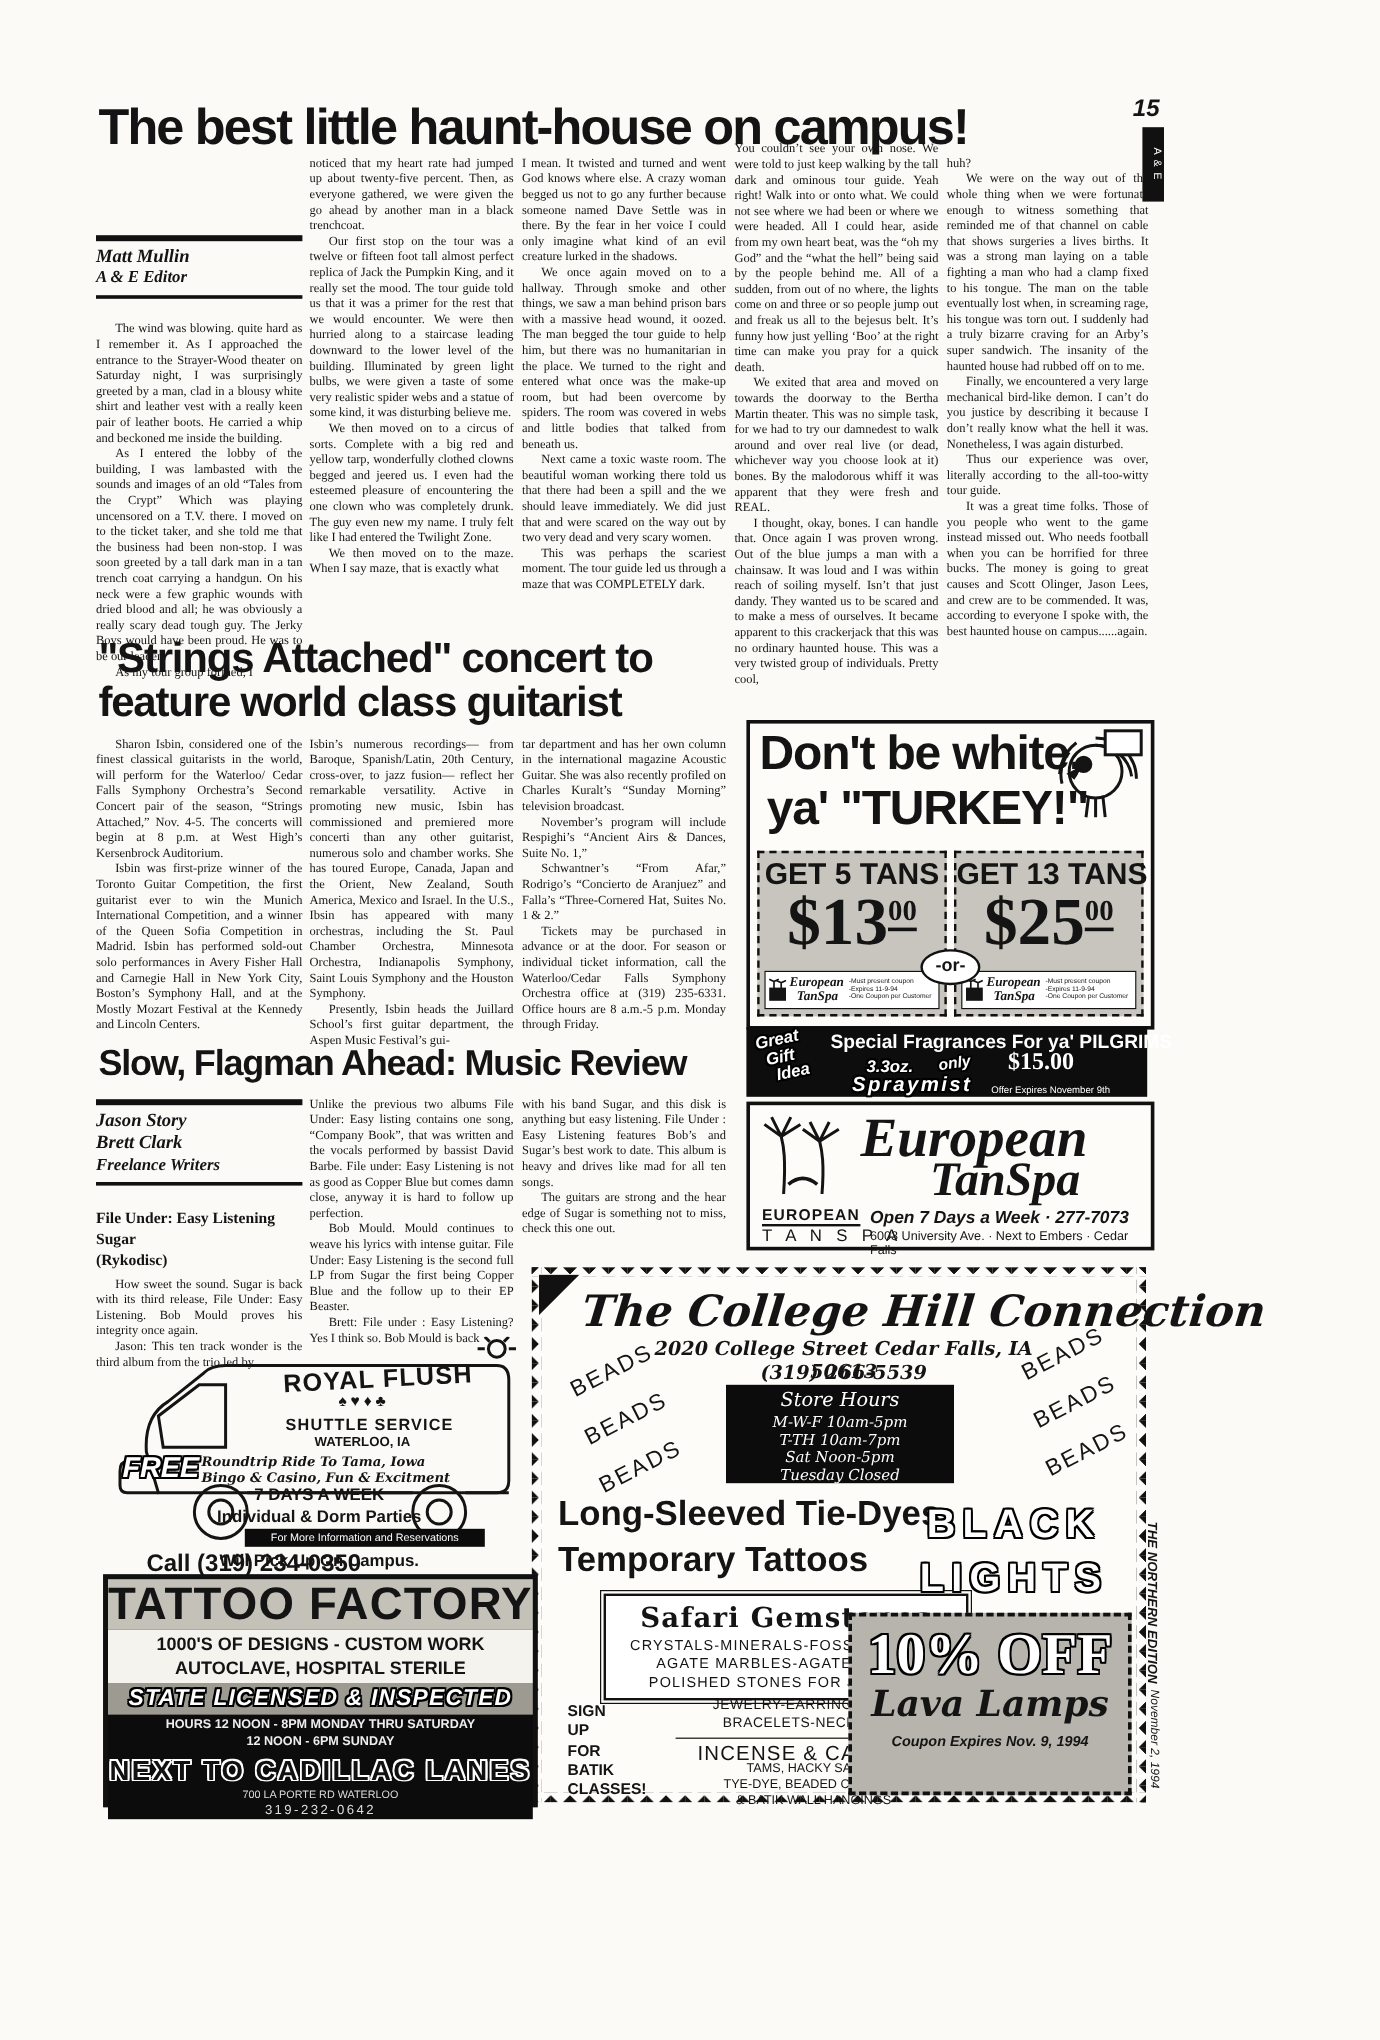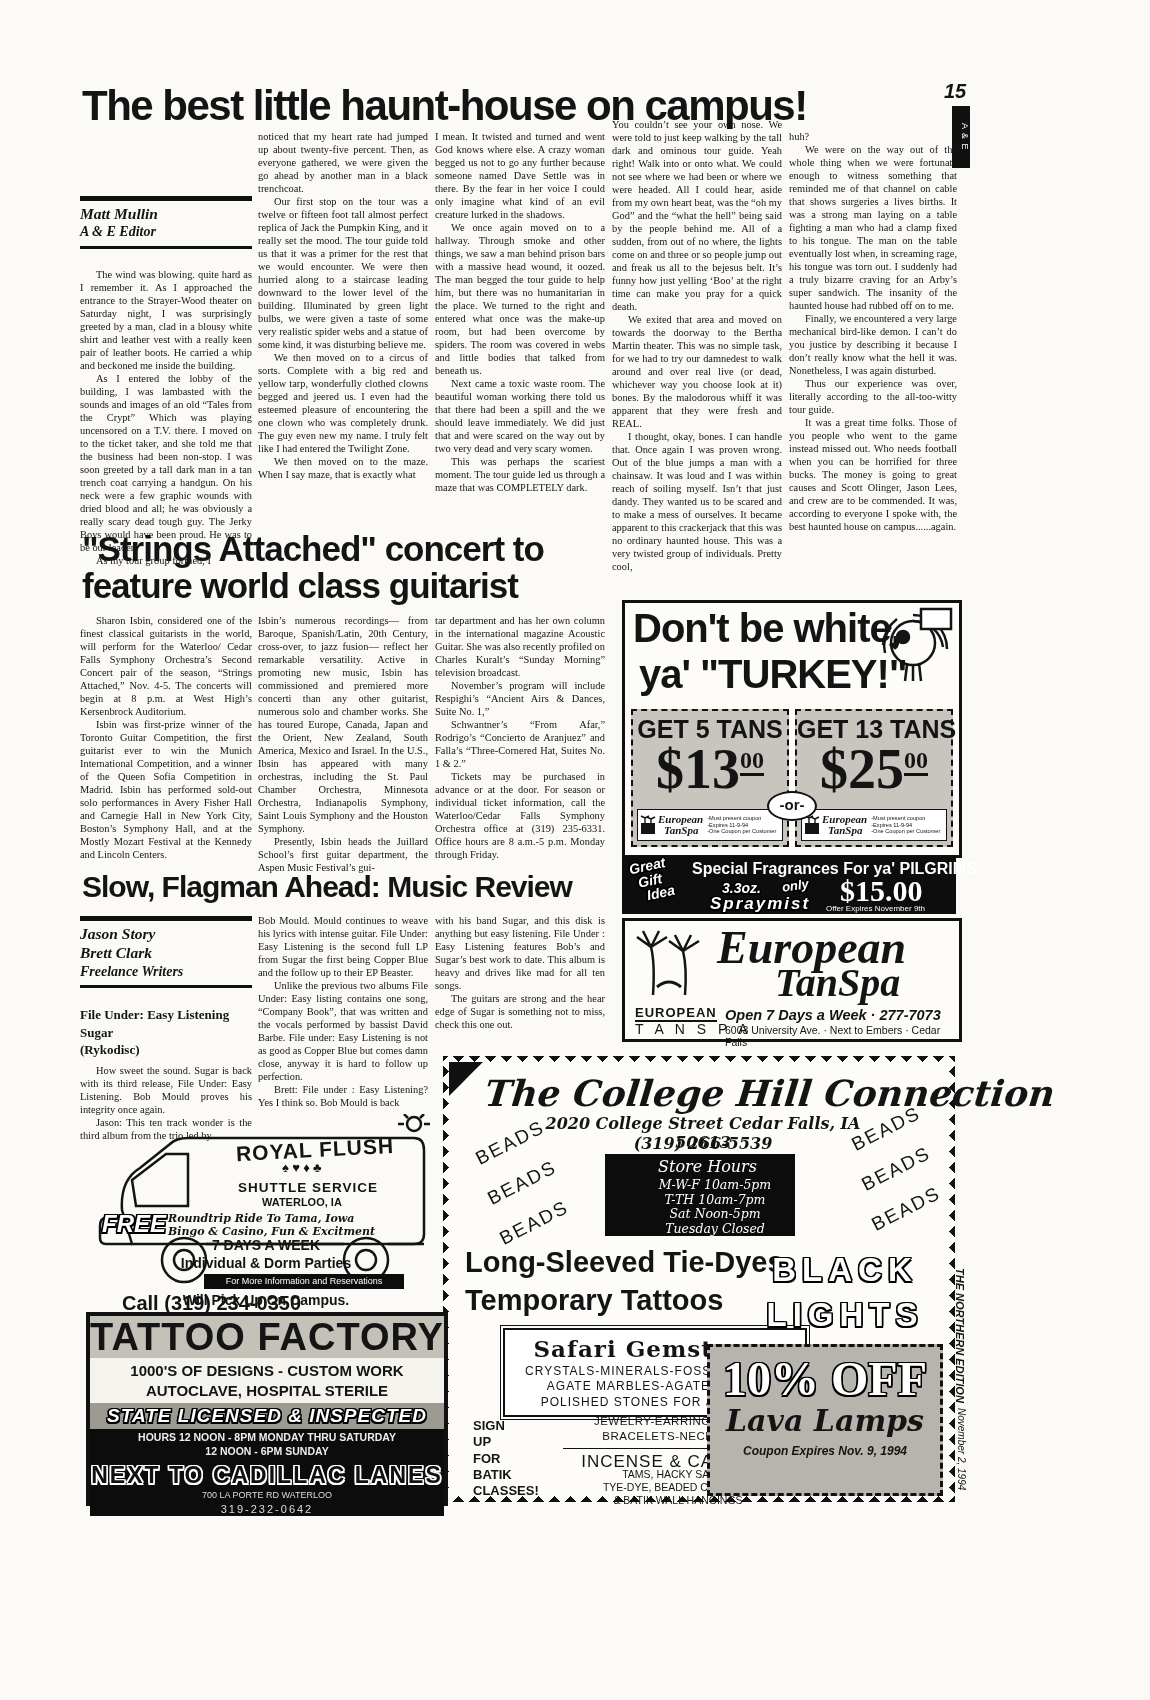--- a/index.html
+++ b/index.html
@@ -51,21 +51,21 @@
       linear-gradient(135deg,#111 25%,transparent 25%) 0 0/16px 8px repeat-x,
       linear-gradient(45deg,transparent 75%,#111 75%) 0 0/16px 8px repeat-x;}
   .zzv{position:absolute;background:
       linear-gradient(135deg,#111 25%,transparent 25%) 0 0/8px 16px repeat-y,
       linear-gradient(225deg,transparent 75%,#111 75%) 0 0/8px 16px repeat-y;}
   .chc-title{font-style:italic;font-weight:bold;font-size:36px;white-space:nowrap;font-family:"DejaVu Serif",serif;transform:skewX(-6deg);}
   .chc-sub{font-style:italic;font-weight:bold;font-size:16px;text-align:center;font-family:"DejaVu Serif",serif;}
   .beads span{position:absolute;font-family:"Liberation Sans",sans-serif;font-size:19px;letter-spacing:2px;transform:rotate(-27deg);}
   .hoursbox{background:#0c0c0c;color:#fff;text-align:center;font-style:italic;font-family:"DejaVu Serif",serif;}
   .hoursbox .ht{font-size:16px;margin:4px 0 1px;}
-  .hoursbox div{font-size:12.5px;line-height:1.18;padding-left:15px;}
+  .hoursbox div{font-size:12.5px;line-height:1.18;}
   .tiedye{font-family:"Liberation Sans",sans-serif;font-size:29px;font-weight:bold;letter-spacing:0;line-height:1.3;}
   .safari{border:2px solid #111;outline:1px solid #111;outline-offset:2px;text-align:center;background:#fff;}
   .safari .st{font-weight:bold;font-size:23px;font-family:"DejaVu Serif",serif;}
   .safari div{font-family:"Liberation Sans",sans-serif;font-size:12px;letter-spacing:1px;line-height:1.3;}
   .signup div{font-family:"Liberation Sans",sans-serif;font-weight:bold;font-size:13px;line-height:1.25;}
   .jwl div{font-family:"Liberation Sans",sans-serif;font-size:11.5px;letter-spacing:.5px;line-height:1.3;text-align:center;}
   .incense{font-family:"Liberation Sans",sans-serif;font-size:17px;letter-spacing:1px;text-align:center;border-top:1px solid #111;padding-top:3px;}
   .misc div{font-family:"Liberation Sans",sans-serif;font-size:10.5px;line-height:1.25;text-align:center;}
   .blkl{font-family:"Liberation Sans",sans-serif;font-weight:bold;font-size:33px;letter-spacing:6px;line-height:1.35;}
   .lavacoupon{background:#b6b4ac;border:3px dashed #111;text-align:center;}
@@ -212,21 +212,21 @@
   <div class="abs frag" style="left:622px;top:856px;width:334px;height:58px;">
     <div class="abs" style="left:10px;top:2px;transform:rotate(-12deg);">
       <div class="giftword outline-b">Great</div>
       <div class="giftword outline-b" style="margin-left:6px;">Gift</div>
       <div class="giftword outline-b" style="margin-left:12px;">Idea</div>
     </div>
     <div class="abs fh" style="left:70px;top:4px;">Special Fragrances For ya' PILGRIMS</div>
     <div class="abs outline-b" style="left:100px;top:24px;font-style:italic;font-weight:bold;font-size:14px;font-family:'Liberation Sans',sans-serif;">3.3oz.</div>
     <div class="abs outline-b" style="left:160px;top:22px;font-style:italic;font-weight:bold;font-size:13px;transform:rotate(-8deg);font-family:'Liberation Sans',sans-serif;">only</div>
     <div class="abs outline-b" style="left:88px;top:38px;font-style:italic;font-weight:bold;font-size:17px;letter-spacing:2px;font-family:'Liberation Sans',sans-serif;">Spraymist</div>
-    <div class="abs" style="left:218px;top:18px;font-weight:bold;font-size:30px;font-family:'Liberation Serif',serif;">$15.00</div>
+    <div class="abs" style="left:218px;top:18px;font-weight:bold;font-size:20px;font-family:'Liberation Serif',serif;">$15.00</div>
     <div class="abs" style="left:204px;top:48px;font-size:8px;font-family:'Liberation Sans',sans-serif;">Offer Expires November 9th</div>
   </div>
 
   <div class="abs boxed" style="left:622px;top:918px;width:334px;height:118px;">
     <svg class="abs" style="left:8px;top:4px;" width="72" height="78" viewBox="0 0 72 78">
       <g stroke="#141414" fill="none" stroke-width="2.5">
         <path d="M20 70 C22 40 20 30 18 22"></path>
           <path d="M18 22 L4 12 M18 22 L10 6 M18 22 L26 6 M18 22 L34 12"></path>
         <path d="M52 70 C54 44 52 34 50 26"></path>
           <path d="M50 26 L36 16 M50 26 L42 10 M50 26 L58 10 M50 26 L66 16"></path>
@@ -250,22 +250,22 @@
   <div class="abs albhead" style="left:80px;top:1006px;width:172px;">
       <div>File Under: Easy Listening</div>
       <div>Sugar</div>
       <div>(Rykodisc)</div>
     </div>
   <div class="abs col" style="left:80px;top:1064px;width:172px;">
       <p>How sweet the sound.  Sugar is back with its third release, File Under: Easy Listening. Bob Mould proves his integrity once again.</p>
       <p>Jason: This ten track wonder is the third album from the trio led by</p>
     </div>
   <div class="abs col cont" style="left:258px;top:914px;">
+      <p>Unlike the previous two albums File Under: Easy listing contains one song, “Company Book”, that was written and the vocals performed by bassist David Barbe.  File under: Easy Listening is not as good as Copper Blue but comes damn close, anyway it is hard to follow up perfection.</p>
       <p>Bob Mould. Mould continues to weave his lyrics with intense guitar.  File Under: Easy Listening is the second full LP from Sugar the first being Copper Blue and the follow up to their EP Beaster.</p>
-      <p>Unlike the previous two albums File Under: Easy listing contains one song, “Company Book”, that was written and the vocals performed by bassist David Barbe.  File under: Easy Listening is not as good as Copper Blue but comes damn close, anyway it is hard to follow up perfection.</p>
       <p>Brett: File under : Easy Listening? Yes I think so.  Bob Mould is back</p>
     </div>
   <div class="abs col cont" style="left:435px;top:914px;">
       <p>with his band Sugar, and this disk is anything but easy listening.  File Under : Easy Listening features Bob’s and Sugar’s best work to date.  This album is heavy and drives like mad for all ten songs.</p>
       <p>The guitars are strong and the hear edge of Sugar is something not to miss, check this one out.</p>
     </div>
 
   <div class="abs chc" style="left:443px;top:1056px;width:512px;height:446px;">
     <div class="zz" style="left:0;top:0;width:512px;height:8px;"></div>
     <div class="zz" style="left:0;bottom:0;width:512px;height:8px;transform:scaleY(-1);"></div>

